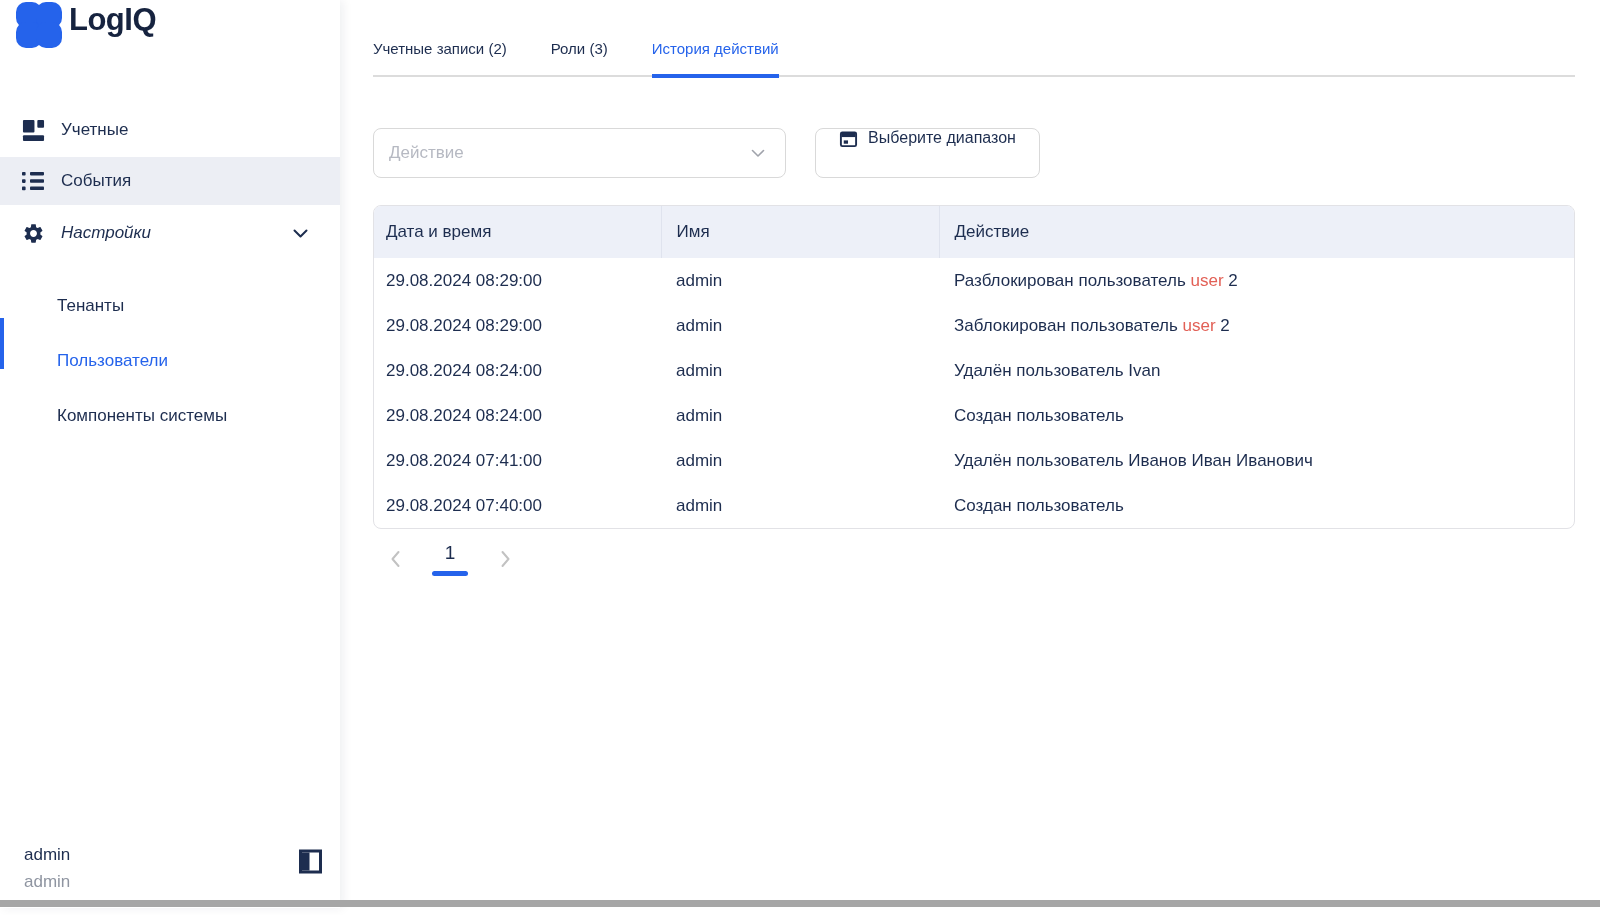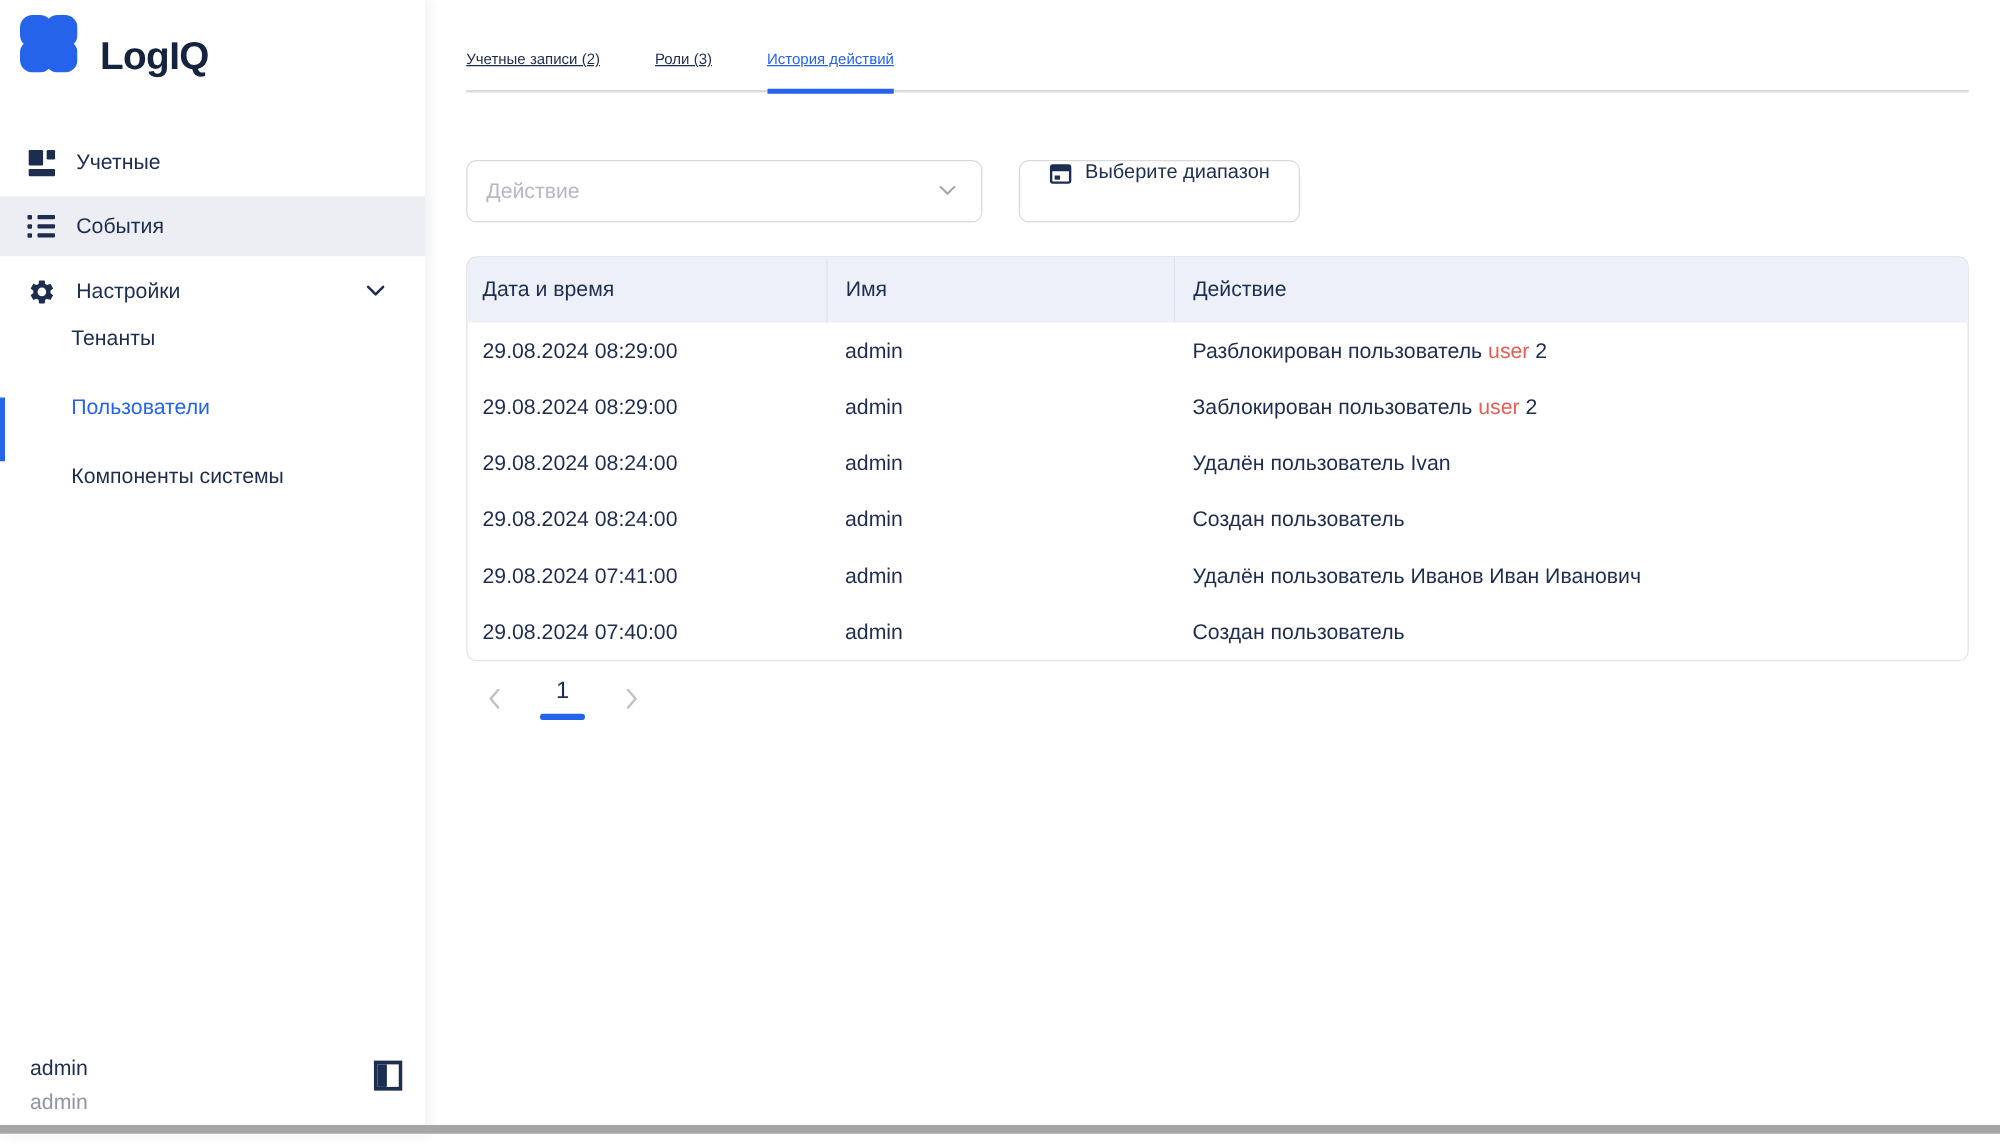--- a/index.html
+++ b/index.html
@@ -3,47 +3,47 @@
 <meta charset="utf-8">
 <style>
   * { margin:0; padding:0; box-sizing:border-box; }
   html,body { width:1600px; height:915px; background:#ffffff; overflow:hidden;
               font-family:"Liberation Sans", sans-serif; color:#1d2d4f; }
   .app { position:relative; width:1600px; height:915px; }
 
   
   .sidebar { position:absolute; left:0; top:0; width:340px; height:908px; background:#ffffff;
              box-shadow:3px 0 10px rgba(15,30,60,0.07); z-index:2; }
-  .logo { position:absolute; left:16px; top:12px; display:flex; align-items:flex-end; gap:18px; }
+  .logo { position:absolute; left:16px; top:2px; display:flex; align-items:flex-start; gap:7px; }
   .logo-text { font-size:31px; font-weight:700; color:#16233f; letter-spacing:-0.5px; }
   .nav { position:absolute; top:103px; left:0; width:100%; }
   .nav-item { display:flex; align-items:center; gap:16px; padding-left:21px; cursor:pointer; position:relative; }
   .nav-item .icon { width:24px; display:flex; justify-content:center; }
   .ni-dash { height:54px; }
   .ni-events { height:48px; background:#eceef4; }
-  .ni-settings { height:56px; }
+  .ni-settings { height:56px;font-style:italic; }
   .nav-label { font-size:17px; color:#1d2d4f; }
   .chevron-right { position:absolute; right:32px; top:50%; transform:translateY(-50%); }
-  .sub-item { height:55px; display:flex; align-items:flex-start; padding-left:57px; font-size:17px;
+  .sub-item { height:55px; display:flex; align-items:flex-end; padding-left:57px; font-size:17px;
               color:#1d2d4f; cursor:pointer; position:relative; }
   .sub-item.active { color:#2563eb; }
   .sub-item.active::before { content:""; position:absolute; left:0; top:2px; bottom:2px; width:4px;
               background:#2563eb; }
   .user-block { position:absolute; left:24px; bottom:16px; }
   .user-name { font-size:17px; font-weight:500; color:#1d2d4f; }
   .user-role { font-size:17px; color:#8f95a1; margin-top:7px; }
   .collapse-btn { position:absolute; right:18px; bottom:30px; cursor:pointer; }
 
   
   .main { position:absolute; left:340px; top:0; width:1260px; height:908px; background:#ffffff; }
 
   .tabs { position:absolute; left:33px; top:30px; width:1202px; display:flex; gap:44px;
           border-bottom:2px solid #dcdcdc; }
-  .tab { font-size:12px; color:#1d2d4f; padding:10px 0 17px; border-bottom:4px solid transparent;
-         margin-bottom:-3px; cursor:pointer; white-space:nowrap;text-decoration:underline; }
+  .tab { font-size:15px; color:#1d2d4f; padding:10px 0 17px; border-bottom:4px solid transparent;
+         margin-bottom:-3px; cursor:pointer; white-space:nowrap; }
   .tab.active { color:#2563eb; border-bottom-color:#2563eb; }
 
   .filters { position:absolute; left:33px; top:128px; display:flex; }
   .select-box { width:413px; height:50px; border:1px solid #d9d9d9; border-radius:8px; background:#fff;
                 display:flex; align-items:center; padding:0 20px 0 15px; cursor:pointer; }
   .select-placeholder { font-size:17px; color:#b6b9c2; flex:1; }
   .range-btn { margin-left:29px; width:225px; height:50px; border:1px solid #d9d9d9; border-radius:8px;
                background:#fff; display:flex; justify-content:center; gap:10px;
                font-size:16px; color:#1d2d4f; cursor:pointer; }
 

